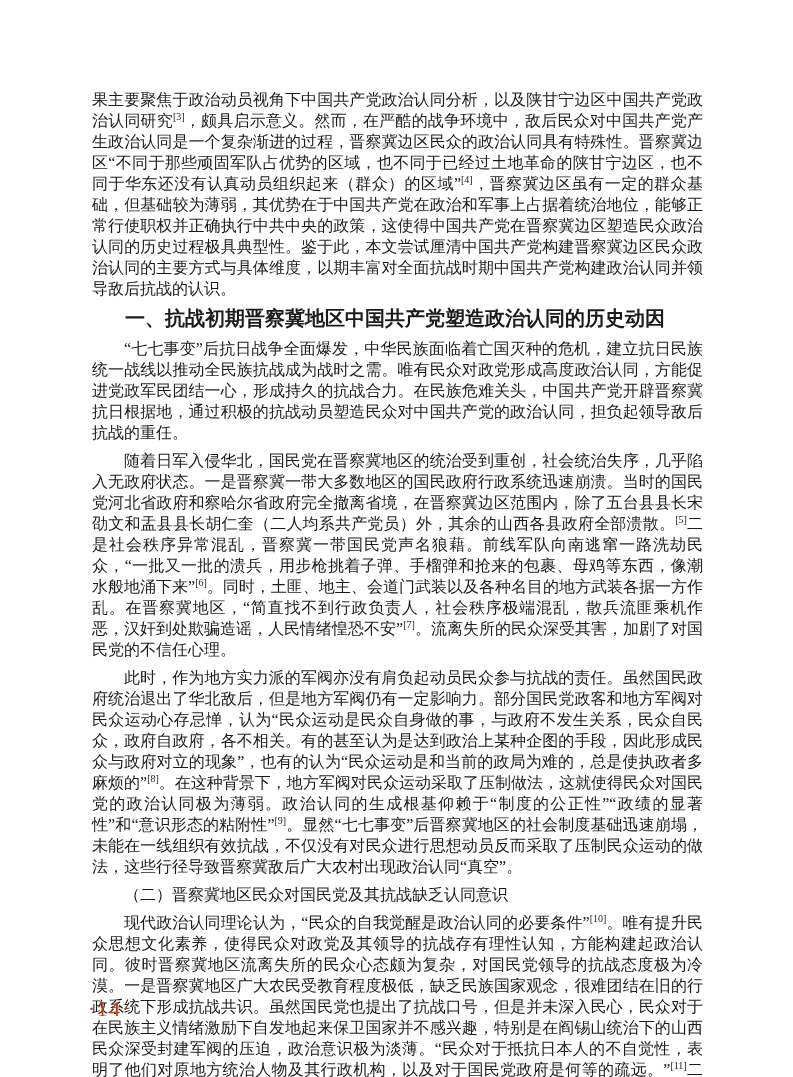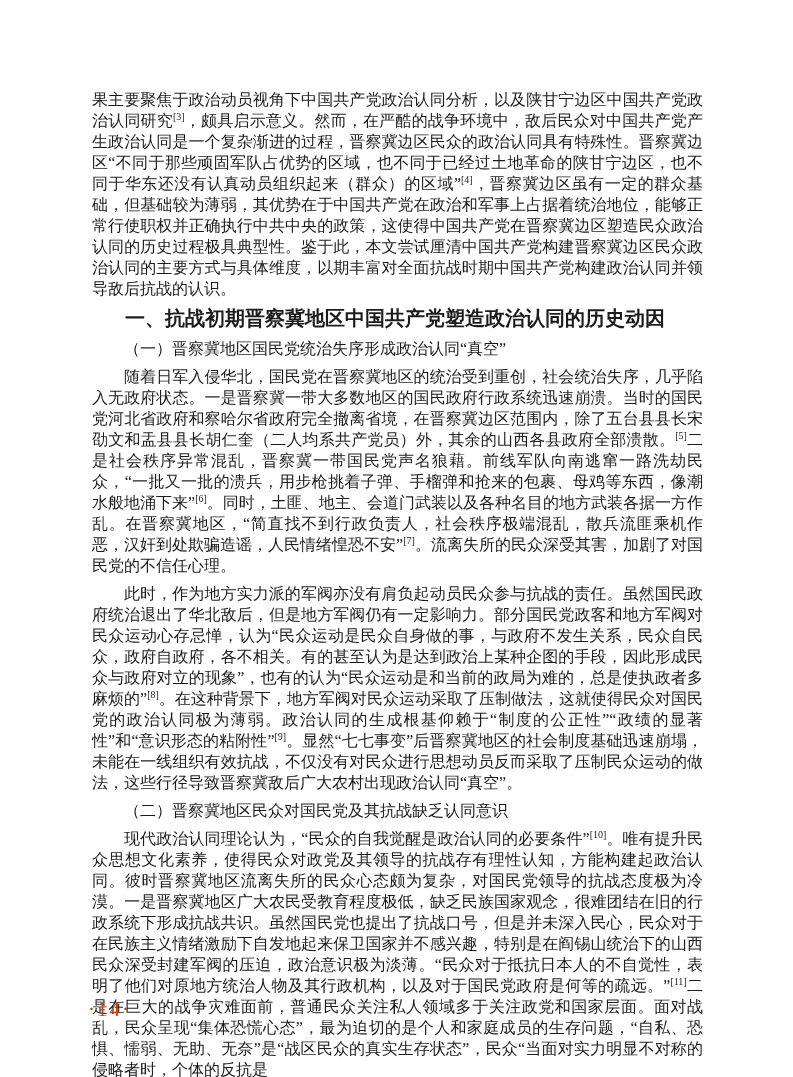--- a/index.html
+++ b/index.html
@@ -57,20 +57,20 @@
     text-align: right;
   }
 </style>
 </head>
 <body>
 
 <div class="page">
   <div class="content">
     <p class="cont">果主要聚焦于政治动员视角下中国共产党政治认同分析，以及陕甘宁边区中国共产党政治认同研究<sup class="fnref">[3]</sup>，颇具启示意义。然而，在严酷的战争环境中，敌后民众对中国共产党产生政治认同是一个复杂渐进的过程，晋察冀边区民众的政治认同具有特殊性。晋察冀边区“不同于那些顽固军队占优势的区域，也不同于已经过土地革命的陕甘宁边区，也不同于华东还没有认真动员组织起来（群众）的区域”<sup class="fnref">[4]</sup>，晋察冀边区虽有一定的群众基础，但基础较为薄弱，其优势在于中国共产党在政治和军事上占据着统治地位，能够正常行使职权并正确执行中共中央的政策，这使得中国共产党在晋察冀边区塑造民众政治认同的历史过程极具典型性。鉴于此，本文尝试厘清中国共产党构建晋察冀边区民众政治认同的主要方式与具体维度，以期丰富对全面抗战时期中国共产党构建政治认同并领导敌后抗战的认识。</p>
     <h2 class="heading">一、抗战初期晋察冀地区中国共产党塑造政治认同的历史动因</h2>
-    <p>（一）晋察冀地区国民党统治失序形成政治认同“真空”</p>
+    <p>“七七事变”后抗日战争全面爆发，中华民族面临着亡国灭种的危机，建立抗日民族统一战线以推动全民族抗战成为战时之需。唯有民众对政党形成高度政治认同，方能促进党政军民团结一心，形成持久的抗战合力。在民族危难关头，中国共产党开辟晋察冀抗日根据地，通过积极的抗战动员塑造民众对中国共产党的政治认同，担负起领导敌后抗战的重任。</p>
     <p>随着日军入侵华北，国民党在晋察冀地区的统治受到重创，社会统治失序，几乎陷入无政府状态。一是晋察冀一带大多数地区的国民政府行政系统迅速崩溃。当时的国民党河北省政府和察哈尔省政府完全撤离省境，在晋察冀边区范围内，除了五台县县长宋劭文和盂县县长胡仁奎（二人均系共产党员）外，其余的山西各县政府全部溃散。<sup class="fnref">[5]</sup>二是社会秩序异常混乱，晋察冀一带国民党声名狼藉。前线军队向南逃窜一路洗劫民众，“一批又一批的溃兵，用步枪挑着子弹、手榴弹和抢来的包裹、母鸡等东西，像潮水般地涌下来”<sup class="fnref">[6]</sup>。同时，土匪、地主、会道门武装以及各种名目的地方武装各据一方作乱。在晋察冀地区，“简直找不到行政负责人，社会秩序极端混乱，散兵流匪乘机作恶，汉奸到处欺骗造谣，人民情绪惶恐不安”<sup class="fnref">[7]</sup>。流离失所的民众深受其害，加剧了对国民党的不信任心理。</p>
     <p>此时，作为地方实力派的军阀亦没有肩负起动员民众参与抗战的责任。虽然国民政府统治退出了华北敌后，但是地方军阀仍有一定影响力。部分国民党政客和地方军阀对民众运动心存忌惮，认为“民众运动是民众自身做的事，与政府不发生关系，民众自民众，政府自政府，各不相关。有的甚至认为是达到政治上某种企图的手段，因此形成民众与政府对立的现象”，也有的认为“民众运动是和当前的政局为难的，总是使执政者多麻烦的”<sup class="fnref">[8]</sup>。在这种背景下，地方军阀对民众运动采取了压制做法，这就使得民众对国民党的政治认同极为薄弱。政治认同的生成根基仰赖于“制度的公正性”“政绩的显著性”和“意识形态的粘附性”<sup class="fnref">[9]</sup>。显然“七七事变”后晋察冀地区的社会制度基础迅速崩塌，未能在一线组织有效抗战，不仅没有对民众进行思想动员反而采取了压制民众运动的做法，这些行径导致晋察冀敌后广大农村出现政治认同“真空”。</p>
     <p>（二）晋察冀地区民众对国民党及其抗战缺乏认同意识</p>
     <p>现代政治认同理论认为，“民众的自我觉醒是政治认同的必要条件”<sup class="fnref">[10]</sup>。唯有提升民众思想文化素养，使得民众对政党及其领导的抗战存有理性认知，方能构建起政治认同。彼时晋察冀地区流离失所的民众心态颇为复杂，对国民党领导的抗战态度极为冷漠。一是晋察冀地区广大农民受教育程度极低，缺乏民族国家观念，很难团结在旧的行政系统下形成抗战共识。虽然国民党也提出了抗战口号，但是并未深入民心，民众对于在民族主义情绪激励下自发地起来保卫国家并不感兴趣，特别是在阎锡山统治下的山西民众深受封建军阀的压迫，政治意识极为淡薄。“民众对于抵抗日本人的不自觉性，表明了他们对原地方统治人物及其行政机构，以及对于国民党政府是何等的疏远。”<sup class="fnref">[11]</sup>二是在巨大的战争灾难面前，普通民众关注私人领域多于关注政党和国家层面。面对战乱，民众呈现“集体恐慌心态”，最为迫切的是个人和家庭成员的生存问题，“自私、恐惧、懦弱、无助、无奈”是“战区民众的真实生存状态”，民众“当面对实力明显不对称的侵略者时，个体的反抗是</p>
   </div>
   <div class="page-number">·14·</div>
 </div>
 
 </body></html>

